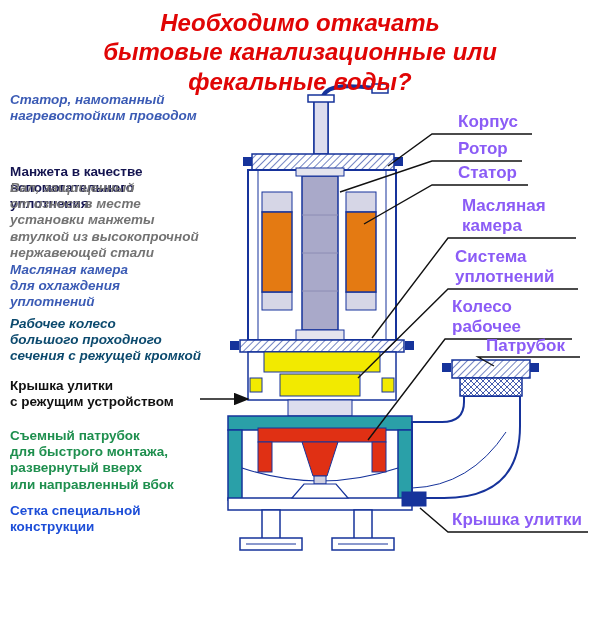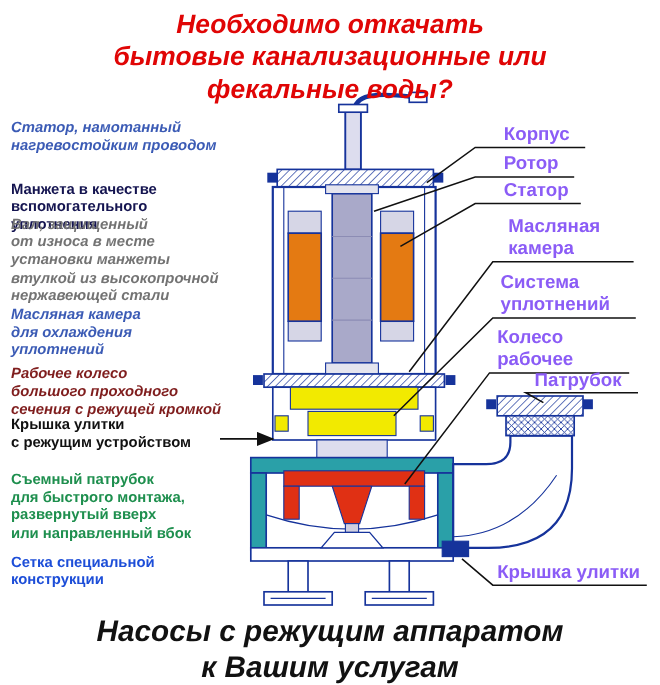--- a/index.html
+++ b/index.html
@@ -4,21 +4,21 @@
 <style>
   html,body {margin:0; padding:0; background:#ffffff;}
   .page {position:relative; width:600px; height:623px; background:#ffffff;
          font-family:"Liberation Sans", sans-serif; overflow:hidden;}
   svg.diagram {position:absolute; left:0; top:0; width:600px; height:623px;}
   .page-title {position:absolute; top:8px; left:0; width:100%; text-align:center;
          font-size:24px; font-weight:bold; font-style:italic; line-height:1.22;
          white-space:pre-line;}
   .left-label {position:absolute; left:10px; width:208px; font-weight:bold;
          font-size:13.5px; line-height:1.2; white-space:pre-line;}
-  .left-label.it {font-style:italic;margin-top:16px;}
+  .left-label.it {font-style:italic;}
   .l1{top:92px;} .l2{top:128px;} .l3{top:180px;} .l4{top:262px;}
   .l5{top:316px;} .l6{top:378px;} .l7{top:428px;} .l8{top:503px;}
   .right-label {position:absolute; font-weight:bold; font-size:17px; color:#8b5cf6;
          line-height:1.15; white-space:pre-line;}
   .r1{top:112px; left:458px;} .r2{top:139px; left:458px;} .r3{top:163px; left:458px;}
   .r4{top:196px; left:462px;} .r5{top:247px; left:455px;} .r6{top:297px; left:452px;}
   .r7{top:336px; left:486px;} .r8{top:510px; left:452px;}
   .footer-slogan {position:absolute; left:0; top:558px; width:100%; text-align:center;
          font-weight:bold; font-style:italic; font-size:27px; color:#111111;
          line-height:1.2; white-space:pre-line;}
@@ -177,21 +177,21 @@
 вспомогательного
 уплотнения</div>
   <div class="left-label l3 it" style="color: #737373;">Вал, защищенный
 от износа в месте
 установки манжеты
 втулкой из высокопрочной
 нержавеющей стали</div>
   <div class="left-label l4 it" style="color: rgb(59, 91, 181);">Масляная камера
 для охлаждения
 уплотнений</div>
-  <div class="left-label l5 it" style="color: #7f1d1d;">Рабочее колесо
+  <div class="left-label l5 it" style="color: #0c4a6e;">Рабочее колесо
 большого проходного
 сечения с режущей кромкой</div>
   <div class="left-label l6" style="color: rgb(17, 17, 17);">Крышка улитки
 с режущим устройством</div>
   <div class="left-label l7" style="color: rgb(30, 143, 78);">Съемный патрубок
 для быстрого монтажа,
 развернутый вверх
 или направленный вбок</div>
   <div class="left-label l8" style="color: #1d4ed8;">Сетка специальной
 конструкции</div>
@@ -201,16 +201,14 @@
   <div class="right-label r3">Статор</div>
   <div class="right-label r4">Масляная
 камера</div>
   <div class="right-label r5">Система
 уплотнений</div>
   <div class="right-label r6">Колесо
 рабочее</div>
   <div class="right-label r7">Патрубок</div>
   <div class="right-label r8">Крышка улитки</div>
 
-  <div class="footer-slogan">Насосы с режущим аппаратом
-к Вашим услугам</div>
 
 </div>
 
 </body></html>

